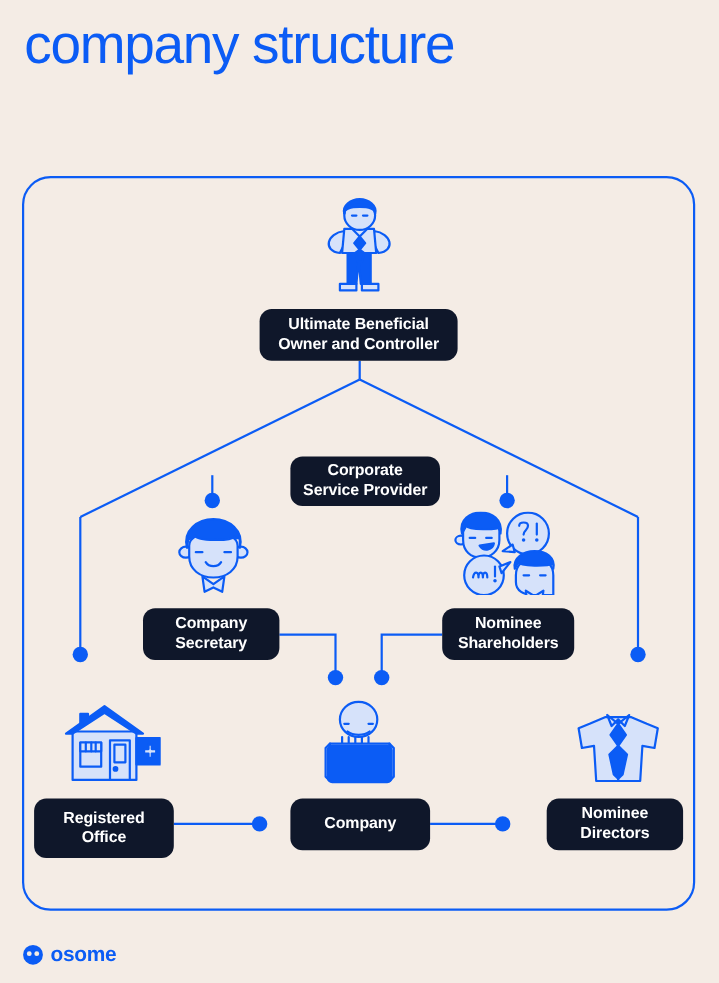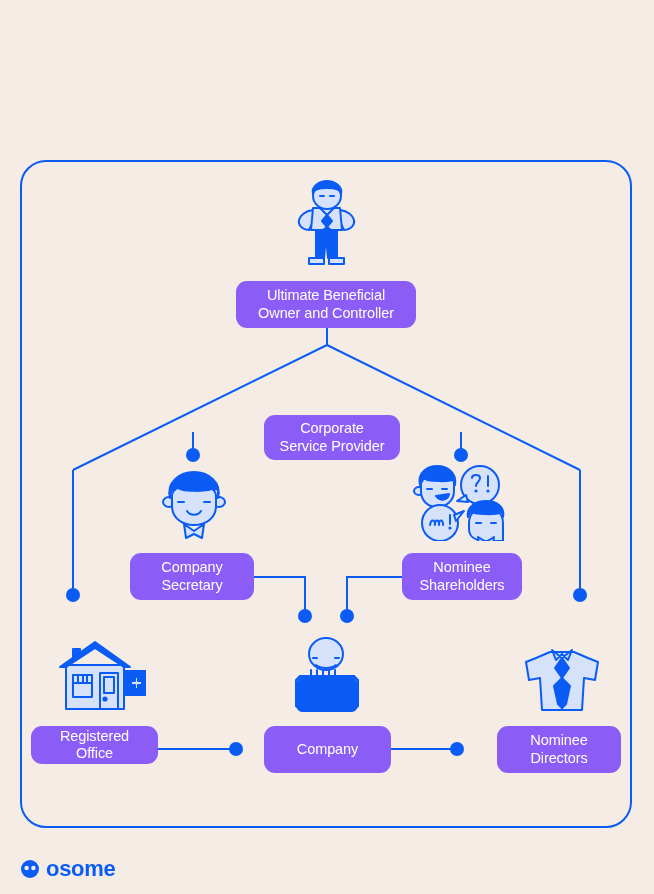--- a/index.html
+++ b/index.html
@@ -54,41 +54,41 @@
   .diagram {
     position: absolute;
     left: 0; top: 0;
     width: 654px;
     height: 894px;
     pointer-events: none;
   }
 
   .node {
     position: absolute;
-    background: #8b5cf6;
+    background: #0f172a;
     color: #ffffff;
     border-radius: 11px;
     display: flex;
     align-items: center;
     justify-content: center;
     text-align: center;
     font-size: 14.5px;
-    font-weight: 400;
+    font-weight: 700;
     line-height: 1.18;
     letter-spacing: -0.1px;
     box-sizing: border-box;
     padding: 4px 10px;
     white-space: pre-line;
   }
 
   .node-ubo   { left: 236px; top: 281px; width: 180px; height: 47px; }
   .node-csp   { left: 264px; top: 415px; width: 136px; height: 45px; }
   .node-sec   { left: 130px; top: 553px; width: 124px; height: 47px; }
   .node-nsh   { left: 402px; top: 553px; width: 120px; height: 47px; }
-  .node-ro    { left: 31px;  top: 726px; width: 127px; height: 38px; }
+  .node-ro    { left: 31px;  top: 726px; width: 127px; height: 54px; }
   .node-co    { left: 264px; top: 726px; width: 127px; height: 47px; }
   .node-nd    { left: 497px; top: 726px; width: 124px; height: 47px; }
 
   .illu { position: absolute; }
   .illu-ubo { left: 287px; top: 178px; }
   .illu-sec { left: 158px; top: 468px; }
   .illu-nsh { left: 410px; top: 465px; }
   .illu-ro  { left: 54px;  top: 637px; }
   .illu-co  { left: 286px; top: 632px; }
   .illu-nd  { left: 522px; top: 638px; }
@@ -97,31 +97,32 @@
     position: absolute;
     left: 20px;
     top: 858px;
     display: flex;
     align-items: center;
     gap: 6px;
   }
   .logo-mark { display: block; }
   .logo-text {
     color: #0b5cf5;
-    font-size: 22px;
+    font-size: 19px;
     font-weight: 700;
     letter-spacing: -0.3px;
     line-height: 1;
     text-align: center;
   }
 </style>
 </head>
 <body>
 
 <div class="title">
+  <span class="title-line2">company structure</span>
 </div>
 
 <div class="frame"></div>
 
 <svg class="diagram" viewBox="0 0 654 894" width="654" height="894" aria-hidden="true">
   <g fill="none" stroke="#0b5cf5" stroke-width="2">
 
     <path d="M327,328 L327,345"></path>
 
     <path d="M327,345 L73,470"></path>

